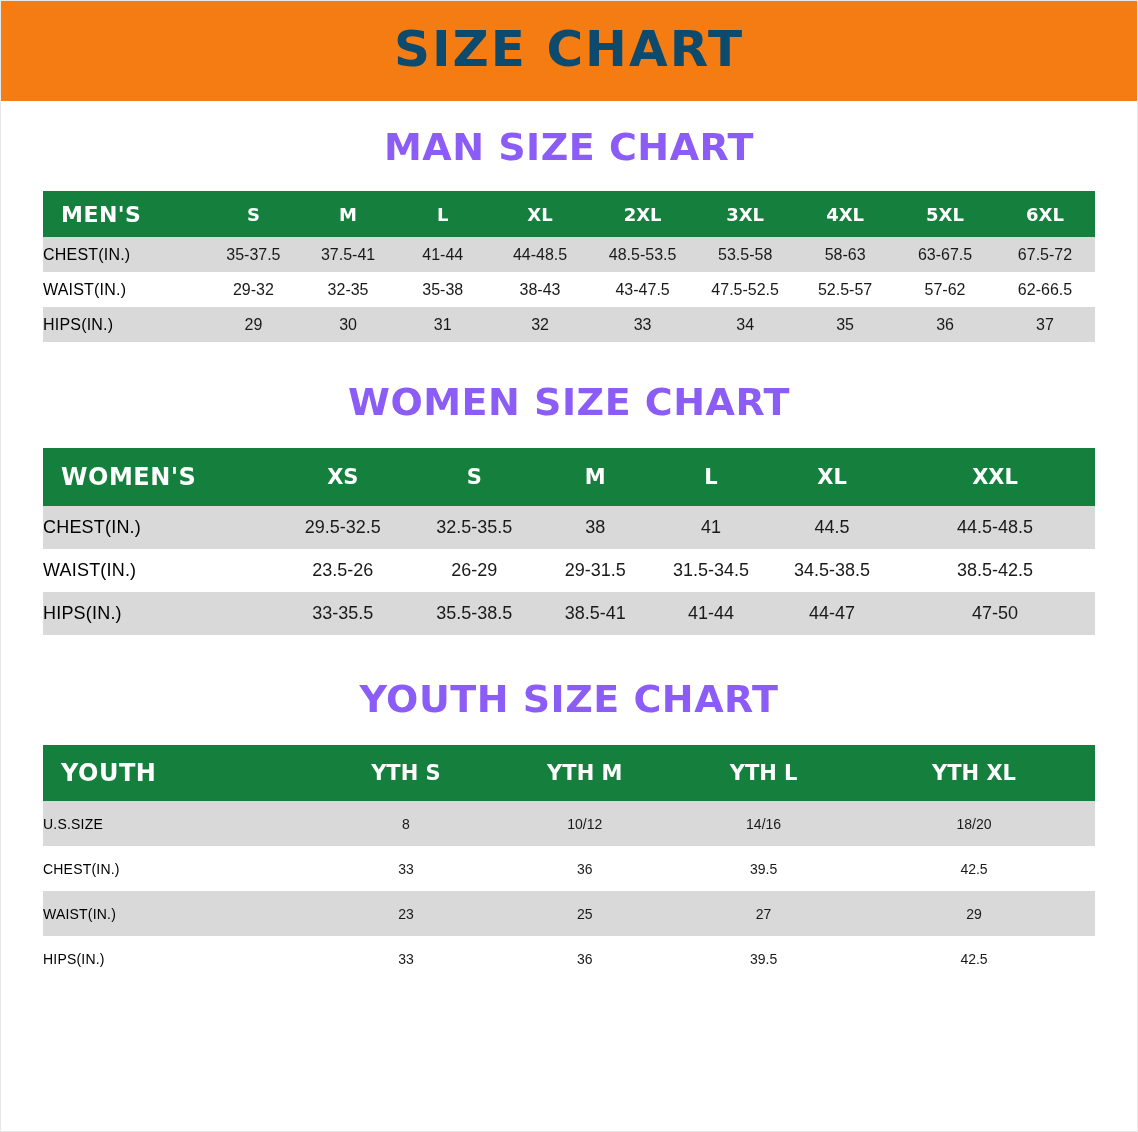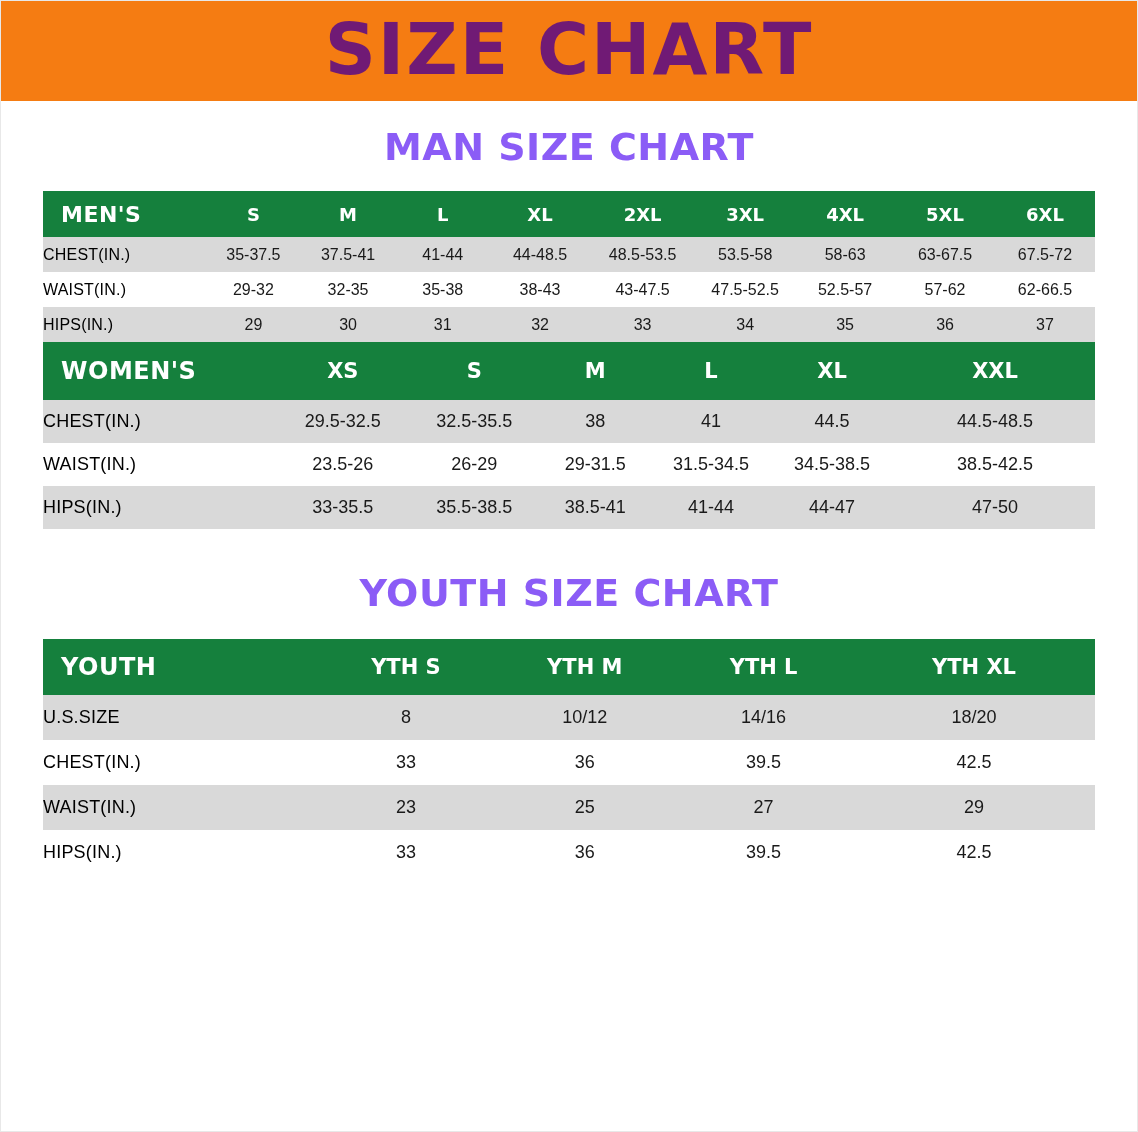--- a/index.html
+++ b/index.html
@@ -27,23 +27,23 @@
     width: 100%;
     height: 100px;
     background: #f57c12;
     display: flex;
     align-items: center;
     justify-content: center;
   }
   .banner-title {
     font-family: "DejaVu Sans", sans-serif;
     font-weight: bold;
-    font-size: 71px;
+    font-size: 50px;
     letter-spacing: 2px;
-    color: #701a75;
+    color: #0c4a6e;
     line-height: 1;
     padding-bottom: 4px;
   }
 
   
   .section-title {
     text-align: center;
     font-family: "DejaVu Sans", sans-serif;
     font-weight: bold;
     font-size: 38px;
@@ -110,21 +110,21 @@
   #women-table thead th { height: 58px; font-size: 21px; }
   #women-table thead th.rowlabel { font-size: 24px; }
   #women-table tbody tr { height: 43px; }
   #women-table tbody td { font-size: 18px; }
 
   
   #youth-table thead tr { height: 56px; }
   #youth-table thead th { height: 56px; font-size: 21px; }
   #youth-table thead th.rowlabel { font-size: 24px; }
   #youth-table tbody tr { height: 45px; }
-  #youth-table tbody td { font-size: 18px; }
+  #youth-table tbody td { font-size: 14px; }
 
   
   .note {
     margin: 26px 36px 0 36px;
     color: #c01f17;
     font-family: "DejaVu Sans", sans-serif;
     font-size: 25px;
     line-height: 1.35;
     text-align: left;
   }
@@ -201,20 +201,21 @@
           <td>33</td>
           <td>34</td>
           <td>35</td>
           <td>36</td>
           <td>37</td>
         </tr>
       </tbody>
     </table>
   </div>
 
+  <div class="section-title title-women">WOMEN SIZE CHART</div>
   <div class="table-wrap">
     <table class="size-table" id="women-table">
       <colgroup>
         <col style="width:22%">
         <col style="width:13%">
           <col style="width:12%">
           <col style="width:11%">
         <col style="width:11%">
           <col style="width:12%">
           <col style="width:19%">

